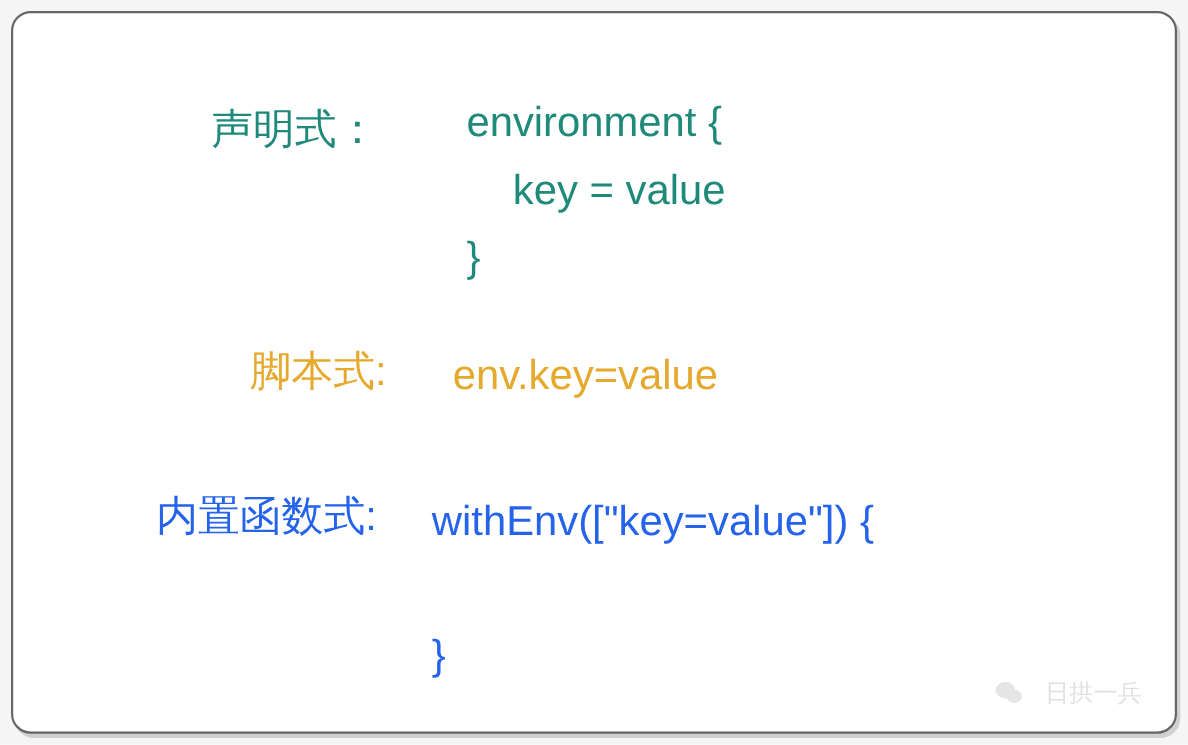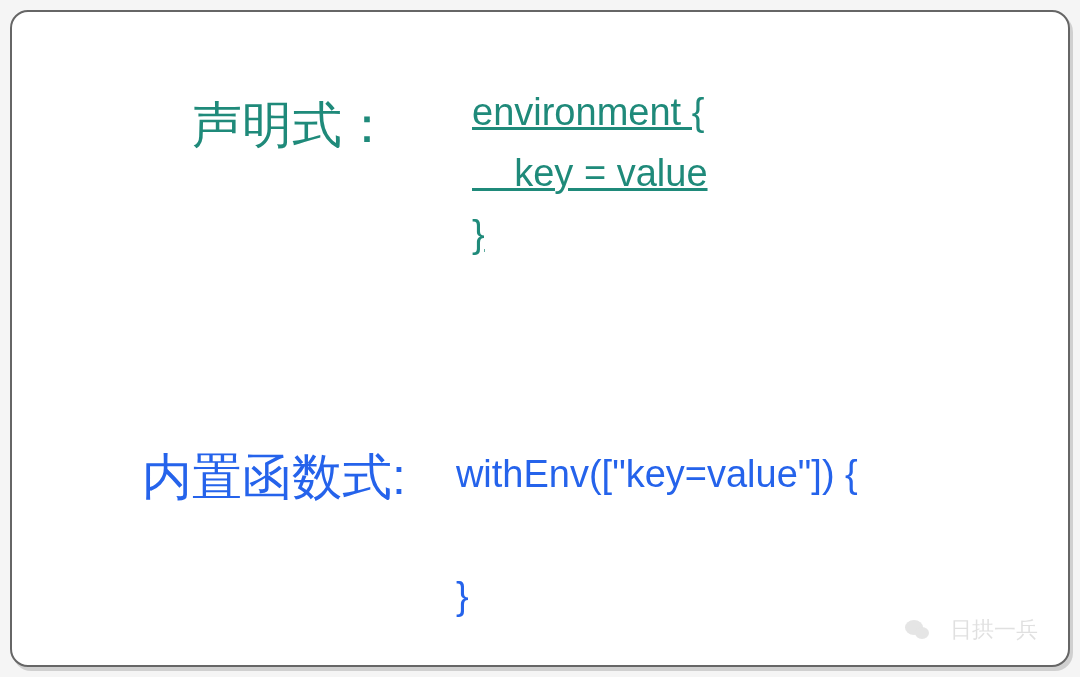--- a/index.html
+++ b/index.html
@@ -24,21 +24,21 @@
       box-shadow: 3px 4px 0px rgba(0,0,0,0.15);
       position: relative;
       padding: 40px;
     }
     .row {
       display: flex;
       align-items: flex-start;
       position: absolute;
     }
     .label {
-      font-size: 50px;
+      font-size: 38px;
       font-weight: 500;
       margin-right: 30px;
     }
     .code {
       font-size: 38px;
       font-weight: 500;
       white-space: pre;
       line-height: 1.6;
     }
     .teal {
@@ -52,21 +52,20 @@
     }
     .row1 {
       top: 70px;
       left: 180px;
     }
     .row1 .label {
       margin-top: 10px;
     }
     .row1 .code {
       margin-left: 50px;
-      text-decoration: underline;
     }
     .row2 {
       top: 300px;
       left: 215px;
     }
     .row2 .code {
       margin-left: 30px;
     }
     .row3 {
       top: 432px;
@@ -118,20 +117,24 @@
 
 <div class="card">
 
   <div class="row row1">
     <div class="label teal">声明式：</div>
     <div class="code teal"><span>environment {</span>
 <span>    key = value</span>
 <span>}</span></div>
   </div>
 
+  <div class="row row2">
+    <div class="label gold">脚本式:</div>
+    <div class="code gold">env.key=value</div>
+  </div>
 
   <div class="row row3">
     <div class="label blue">内置函数式:</div>
     <div class="code blue"><span>withEnv(["key=value"]) {</span>
 <span></span>
 <span>}</span></div>
   </div>
 
   <div class="watermark">
     <span class="wechat-icon"></span>

